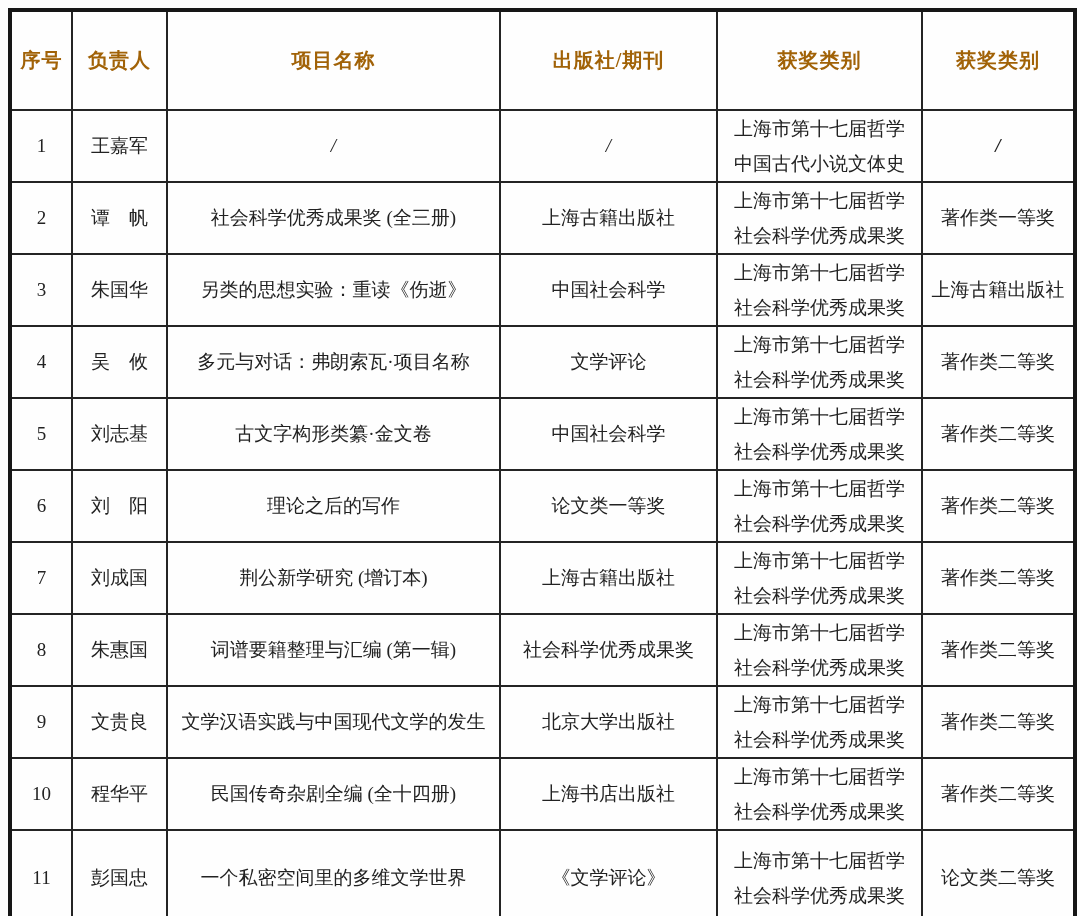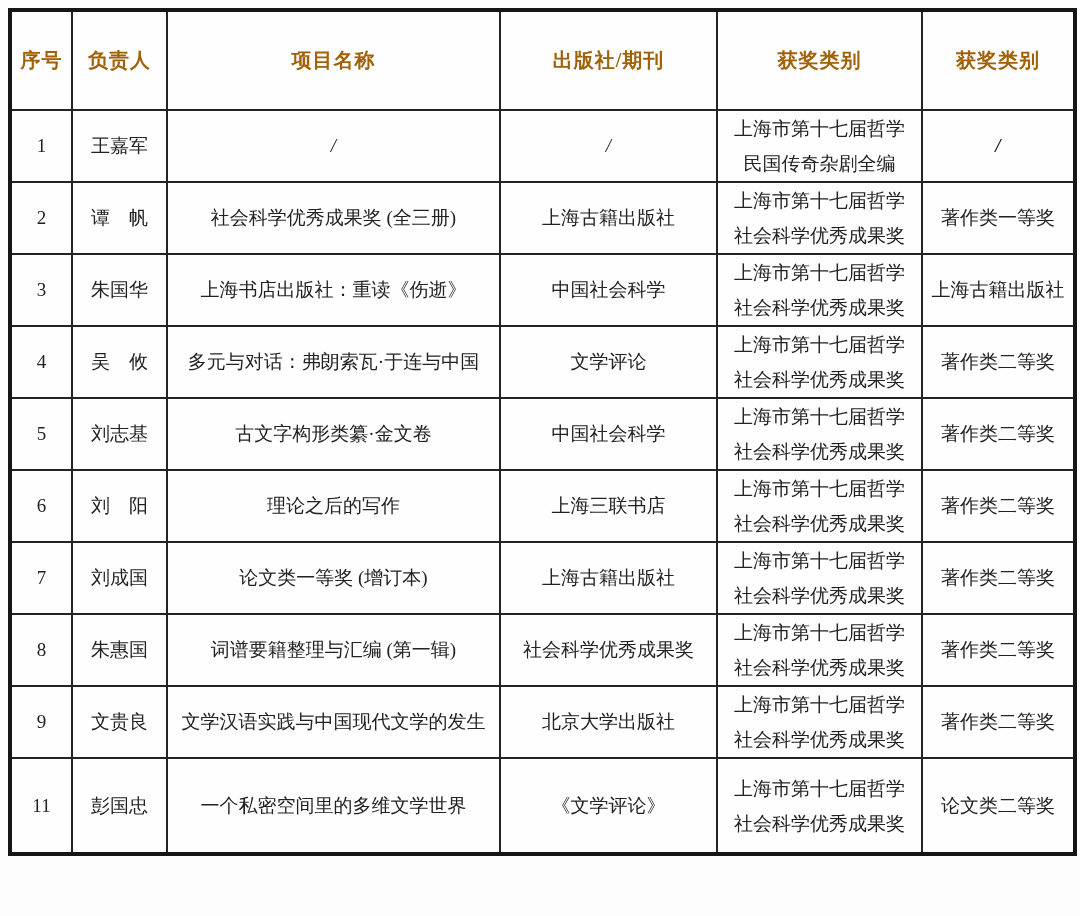--- a/index.html
+++ b/index.html
@@ -80,50 +80,50 @@
         </tr>
     </thead>
     <tbody>
         <tr>
           <td class="cell-index">1</td>
           <td class="cell-person">王嘉军</td>
           <td class="cell-project slash">/</td>
           <td class="cell-publisher slash">/</td>
           <td class="cell-category">
             <span class="cat-line">上海市第十七届哲学</span>
-            <span class="cat-line">民国传奇杂剧全编</span>
+            <span class="cat-line">中国古代小说文体史</span>
           </td>
           <td class="cell-level slash-bold">/</td>
         </tr>
         <tr>
           <td class="cell-index">2</td>
           <td class="cell-person">谭　帆</td>
           <td class="cell-project">社会科学优秀成果奖 (全三册)</td>
           <td class="cell-publisher">上海古籍出版社</td>
           <td class="cell-category">
             <span class="cat-line">上海市第十七届哲学</span>
             <span class="cat-line">社会科学优秀成果奖</span>
           </td>
           <td class="cell-level">著作类一等奖</td>
         </tr>
         <tr>
           <td class="cell-index">3</td>
           <td class="cell-person">朱国华</td>
-          <td class="cell-project">上海书店出版社：重读《伤逝》</td>
+          <td class="cell-project">另类的思想实验：重读《伤逝》</td>
           <td class="cell-publisher">中国社会科学</td>
           <td class="cell-category">
             <span class="cat-line">上海市第十七届哲学</span>
             <span class="cat-line">社会科学优秀成果奖</span>
           </td>
           <td class="cell-level">上海古籍出版社</td>
         </tr>
         <tr>
           <td class="cell-index">4</td>
           <td class="cell-person">吴　攸</td>
-          <td class="cell-project">多元与对话：弗朗索瓦·于连与中国</td>
+          <td class="cell-project">多元与对话：弗朗索瓦·项目名称</td>
           <td class="cell-publisher">文学评论</td>
           <td class="cell-category">
             <span class="cat-line">上海市第十七届哲学</span>
             <span class="cat-line">社会科学优秀成果奖</span>
           </td>
           <td class="cell-level">著作类二等奖</td>
         </tr>
         <tr>
           <td class="cell-index">5</td>
           <td class="cell-person">刘志基</td>
@@ -132,31 +132,31 @@
           <td class="cell-category">
             <span class="cat-line">上海市第十七届哲学</span>
             <span class="cat-line">社会科学优秀成果奖</span>
           </td>
           <td class="cell-level">著作类二等奖</td>
         </tr>
         <tr>
           <td class="cell-index">6</td>
           <td class="cell-person">刘　阳</td>
           <td class="cell-project">理论之后的写作</td>
-          <td class="cell-publisher">上海三联书店</td>
+          <td class="cell-publisher">论文类一等奖</td>
           <td class="cell-category">
             <span class="cat-line">上海市第十七届哲学</span>
             <span class="cat-line">社会科学优秀成果奖</span>
           </td>
           <td class="cell-level">著作类二等奖</td>
         </tr>
         <tr>
           <td class="cell-index">7</td>
           <td class="cell-person">刘成国</td>
-          <td class="cell-project">论文类一等奖 (增订本)</td>
+          <td class="cell-project">荆公新学研究 (增订本)</td>
           <td class="cell-publisher">上海古籍出版社</td>
           <td class="cell-category">
             <span class="cat-line">上海市第十七届哲学</span>
             <span class="cat-line">社会科学优秀成果奖</span>
           </td>
           <td class="cell-level">著作类二等奖</td>
         </tr>
         <tr>
           <td class="cell-index">8</td>
           <td class="cell-person">朱惠国</td>
@@ -166,20 +166,31 @@
             <span class="cat-line">上海市第十七届哲学</span>
             <span class="cat-line">社会科学优秀成果奖</span>
           </td>
           <td class="cell-level">著作类二等奖</td>
         </tr>
         <tr>
           <td class="cell-index">9</td>
           <td class="cell-person">文贵良</td>
           <td class="cell-project">文学汉语实践与中国现代文学的发生</td>
           <td class="cell-publisher">北京大学出版社</td>
+          <td class="cell-category">
+            <span class="cat-line">上海市第十七届哲学</span>
+            <span class="cat-line">社会科学优秀成果奖</span>
+          </td>
+          <td class="cell-level">著作类二等奖</td>
+        </tr>
+        <tr>
+          <td class="cell-index">10</td>
+          <td class="cell-person">程华平</td>
+          <td class="cell-project">民国传奇杂剧全编 (全十四册)</td>
+          <td class="cell-publisher">上海书店出版社</td>
           <td class="cell-category">
             <span class="cat-line">上海市第十七届哲学</span>
             <span class="cat-line">社会科学优秀成果奖</span>
           </td>
           <td class="cell-level">著作类二等奖</td>
         </tr>
         <tr>
           <td class="cell-index">11</td>
           <td class="cell-person">彭国忠</td>
           <td class="cell-project">一个私密空间里的多维文学世界</td>

